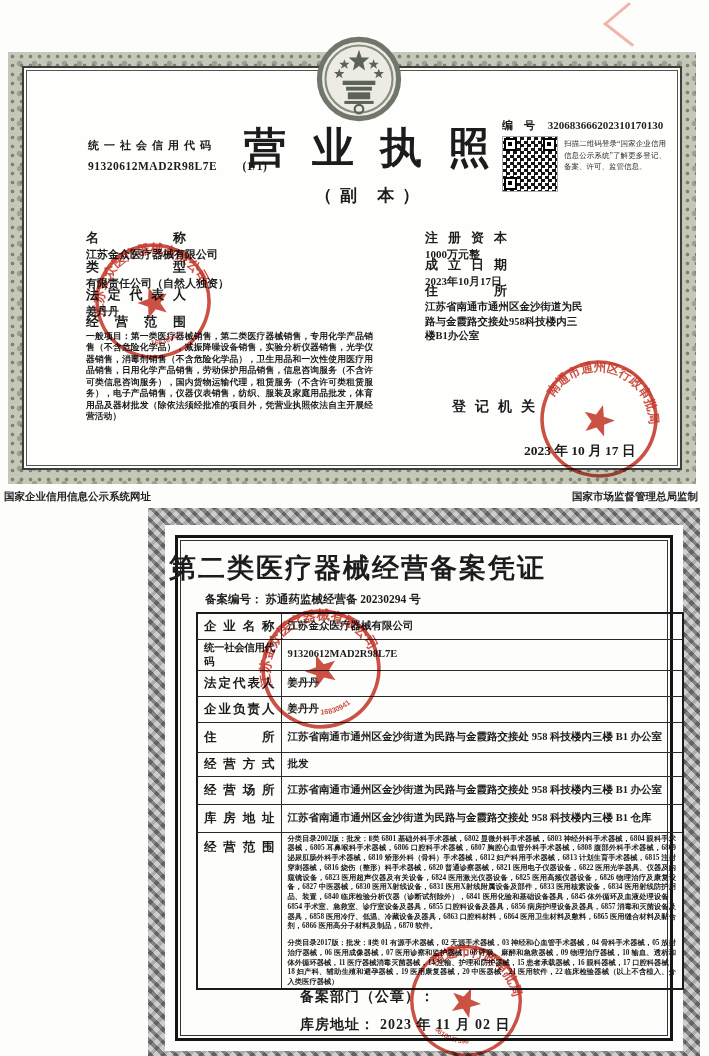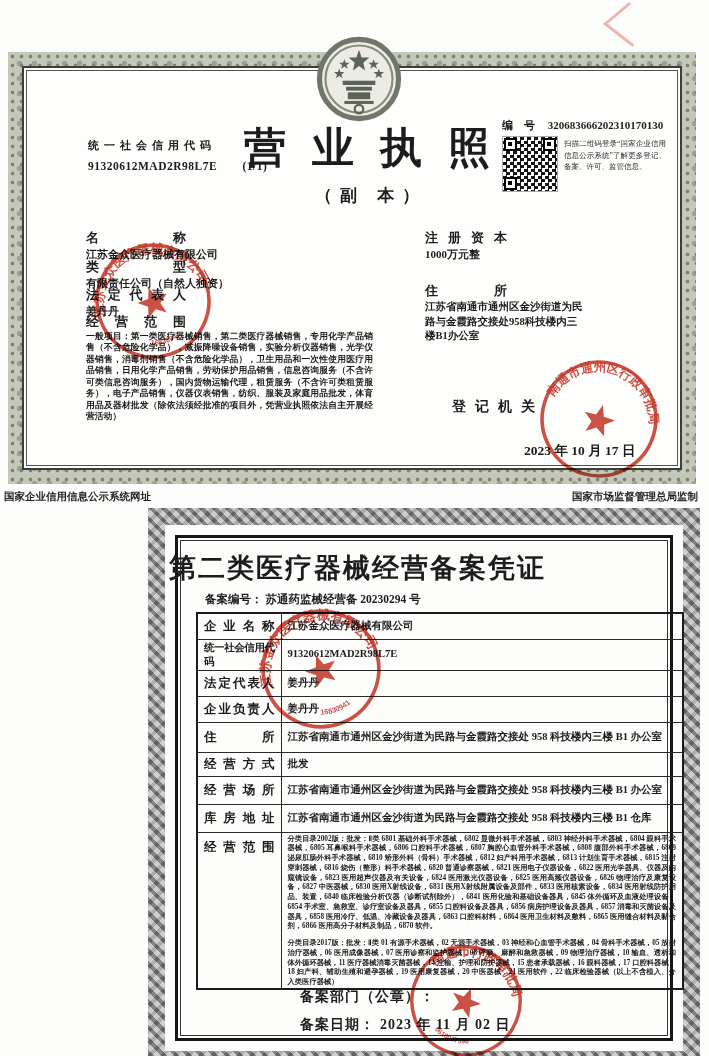--- a/index.html
+++ b/index.html
@@ -141,20 +141,24 @@
     </div>
     <div class="fld" style="left:78px;top:261px;width:412px;">
       <div class="fld-label" style="width:100px;margin-right:25px;">经营范围</div>
       <div class="scope-text" style="width:287px;">一般项目：第一类医疗器械销售，第二类医疗器械销售，专用化学产品销售（不含危险化学品），减振降噪设备销售，实验分析仪器销售，光学仪器销售，消毒剂销售（不含危险化学品），卫生用品和一次性使用医疗用品销售，日用化学产品销售，劳动保护用品销售，信息咨询服务（不含许可类信息咨询服务），国内货物运输代理，租赁服务（不含许可类租赁服务），电子产品销售，仪器仪表销售，纺织、服装及家庭用品批发，体育用品及器材批发（除依法须经批准的项目外，凭营业执照依法自主开展经营活动）</div>
     </div>
 
     <div class="fld" style="left:417px;top:177px;width:262px;">
       <div class="fld-label" style="width:82px;margin-right:22px;">注册资本</div>
       <div class="fld-value">1000万元整</div>
     </div>
+    <div class="fld" style="left:417px;top:204px;width:262px;">
+      <div class="fld-label" style="width:82px;margin-right:22px;">成立日期</div>
+      <div class="fld-value">2023年10月17日</div>
+    </div>
     <div class="fld" style="left:417px;top:230px;width:268px;">
       <div class="fld-label" style="width:82px;margin-right:22px;">住所</div>
       <div class="fld-value" style="width:160px;font-size:10.5px;">江苏省南通市通州区金沙街道为民路与金霞路交接处958科技楼内三楼B1办公室</div>
     </div>
 
     <div class="abs registrar" style="left:444px;top:346px;">登记机关</div>
     <div class="abs lic-date" style="left:516px;top:390px;">2023 年 10 月 17 日</div>
 
     <div class="seal" style="left:84px;top:188px;transform:rotate(-18deg);">
       <svg width="122" height="122" viewBox="0 0 120 120">
@@ -243,21 +247,21 @@
         <td style="vertical-align:top;">
           <div class="cert-scope">分类目录2002版：批发：Ⅱ类 6801 基础外科手术器械，6802 显微外科手术器械，6803 神经外科手术器械，6804 眼科手术器械，6805 耳鼻喉科手术器械，6806 口腔科手术器械，6807 胸腔心血管外科手术器械，6808 腹部外科手术器械，6809 泌尿肛肠外科手术器械，6810 矫形外科（骨科）手术器械，6812 妇产科用手术器械，6813 计划生育手术器械，6815 注射穿刺器械，6816 烧伤（整形）科手术器械，6820 普通诊察器械，6821 医用电子仪器设备，6822 医用光学器具、仪器及内窥镜设备，6823 医用超声仪器及有关设备，6824 医用激光仪器设备，6825 医用高频仪器设备，6826 物理治疗及康复设备，6827 中医器械，6830 医用X射线设备，6831 医用X射线附属设备及部件，6833 医用核素设备，6834 医用射线防护用品、装置，6840 临床检验分析仪器（诊断试剂除外），6841 医用化验和基础设备器具，6845 体外循环及血液处理设备，6854 手术室、急救室、诊疗室设备及器具，6855 口腔科设备及器具，6856 病房护理设备及器具，6857 消毒和灭菌设备及器具，6858 医用冷疗、低温、冷藏设备及器具，6863 口腔科材料，6864 医用卫生材料及敷料，6865 医用缝合材料及黏合剂，6866 医用高分子材料及制品，6870 软件。</div>
           <div class="cert-scope">分类目录2017版：批发：Ⅱ类 01 有源手术器械，02 无源手术器械，03 神经和心血管手术器械，04 骨科手术器械，05 放射治疗器械，06 医用成像器械，07 医用诊察和监护器械，08 呼吸、麻醉和急救器械，09 物理治疗器械，10 输血、透析和体外循环器械，11 医疗器械消毒灭菌器械，14 注输、护理和防护器械，15 患者承载器械，16 眼科器械，17 口腔科器械，18 妇产科、辅助生殖和避孕器械，19 医用康复器械，20 中医器械，21 医用软件，22 临床检验器械（以上不含植入、介入类医疗器械）</div>
         </td>
       </tr>
     </tbody>
       </table>
 
     <div class="abs cert-foot" style="left:152px;top:480px;">备案部门（公章）：</div>
     <div class="abs cert-foot" style="left:152px;top:508px;">
-      <span>备案日期：</span>
+      <span>库房地址：</span>
       <span style="font-family:'Liberation Serif',serif">2023 年 11 月 02 日</span>
     </div>
 
     <div class="seal" style="left:110px;top:98px;transform:rotate(-20deg);">
       <svg width="126" height="126" viewBox="0 0 120 120">
         <circle cx="60" cy="60" r="55" fill="none" stroke="currentColor" stroke-width="3.5"></circle>
         <defs>
           <path id="c1" d="M 13,80 A 50,50 0 1,1 107,80"></path>
           <path id="c2" d="M 26,86 A 42,42 0 0,0 94,86"></path>
         </defs>

